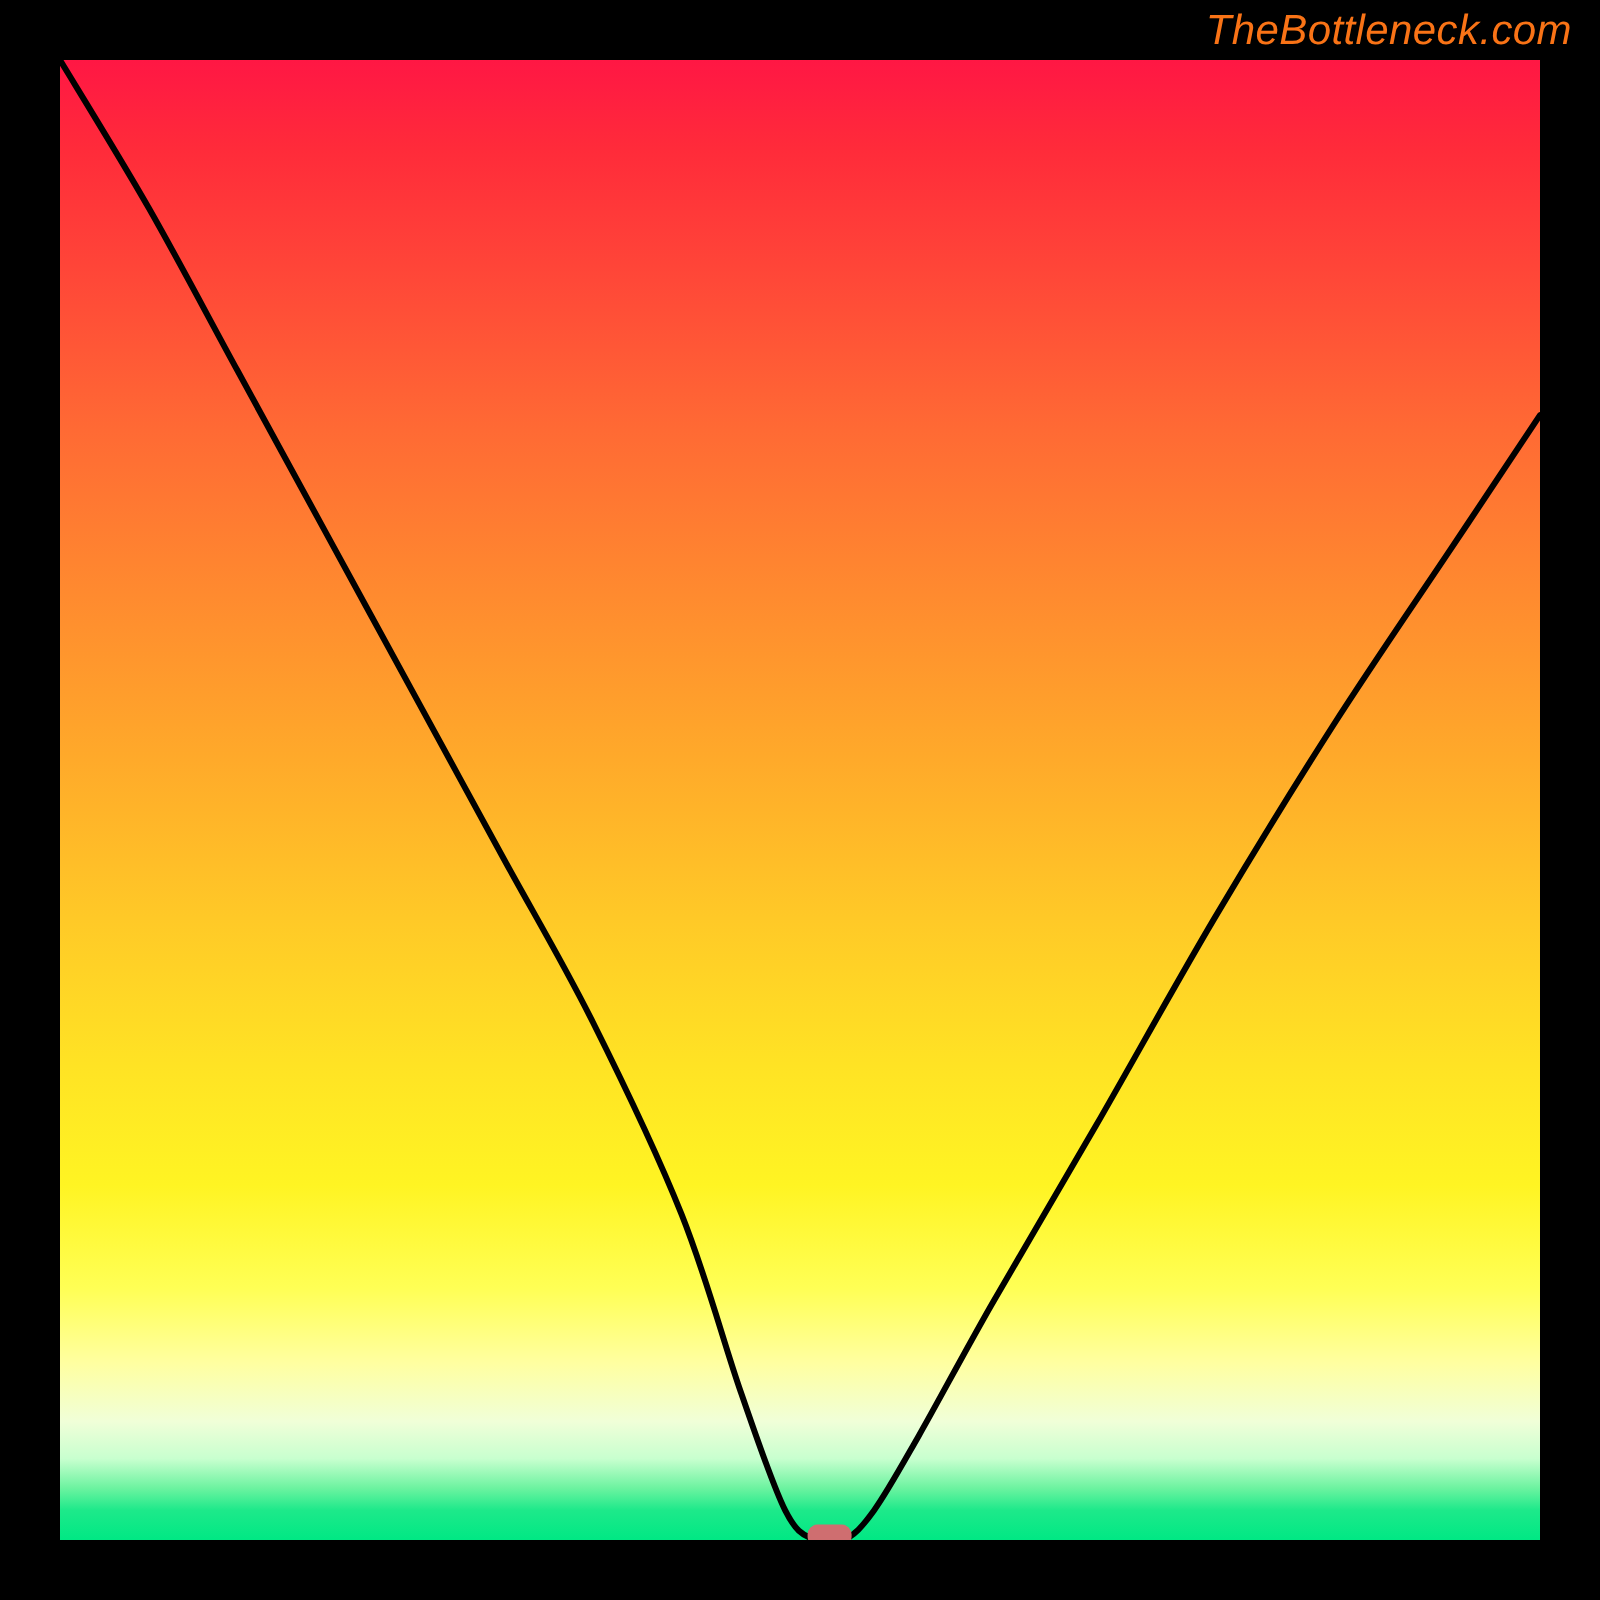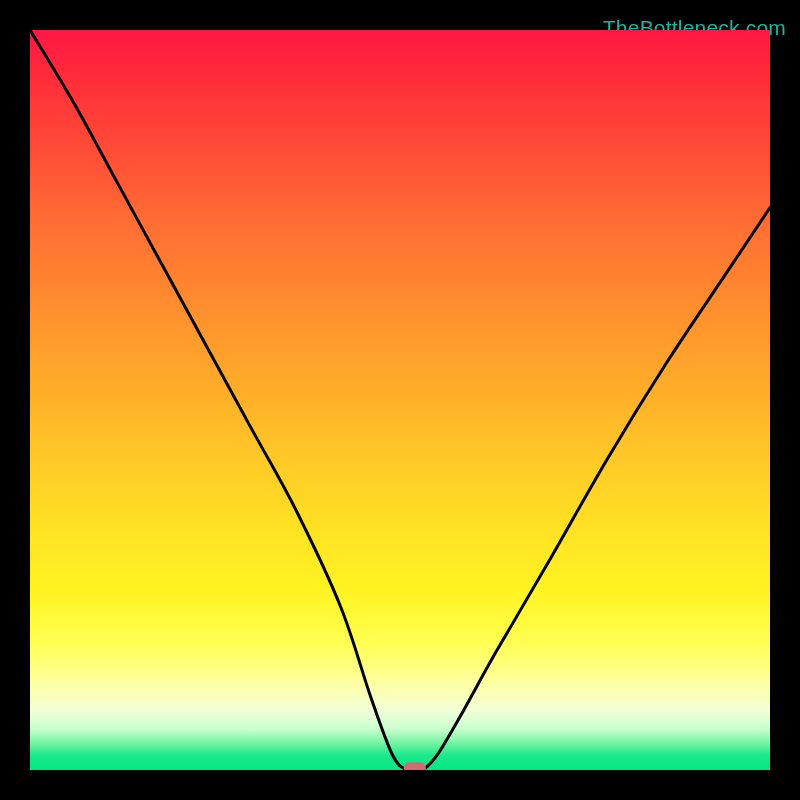--- a/index.html
+++ b/index.html
@@ -49,27 +49,28 @@
     );
   }
   .curve-svg {
     position: absolute;
     inset: 0;
     width: 100%;
     height: 100%;
   }
   .watermark {
     position: absolute;
-    top: 16px;
+    top: 4px;
     right: 14px;
     font-family: Arial, Helvetica, sans-serif;
     font-size: 21px;
-    color: #14b8a6;
+    color: #f97316;
     letter-spacing: 0.2px;
     user-select: none;
+    font-style: italic;
   }
 </style>
 </head>
 <body>
 
 <div class="frame">
 
   <div class="watermark">TheBottleneck.com</div>
 
   <div class="plot-area">

